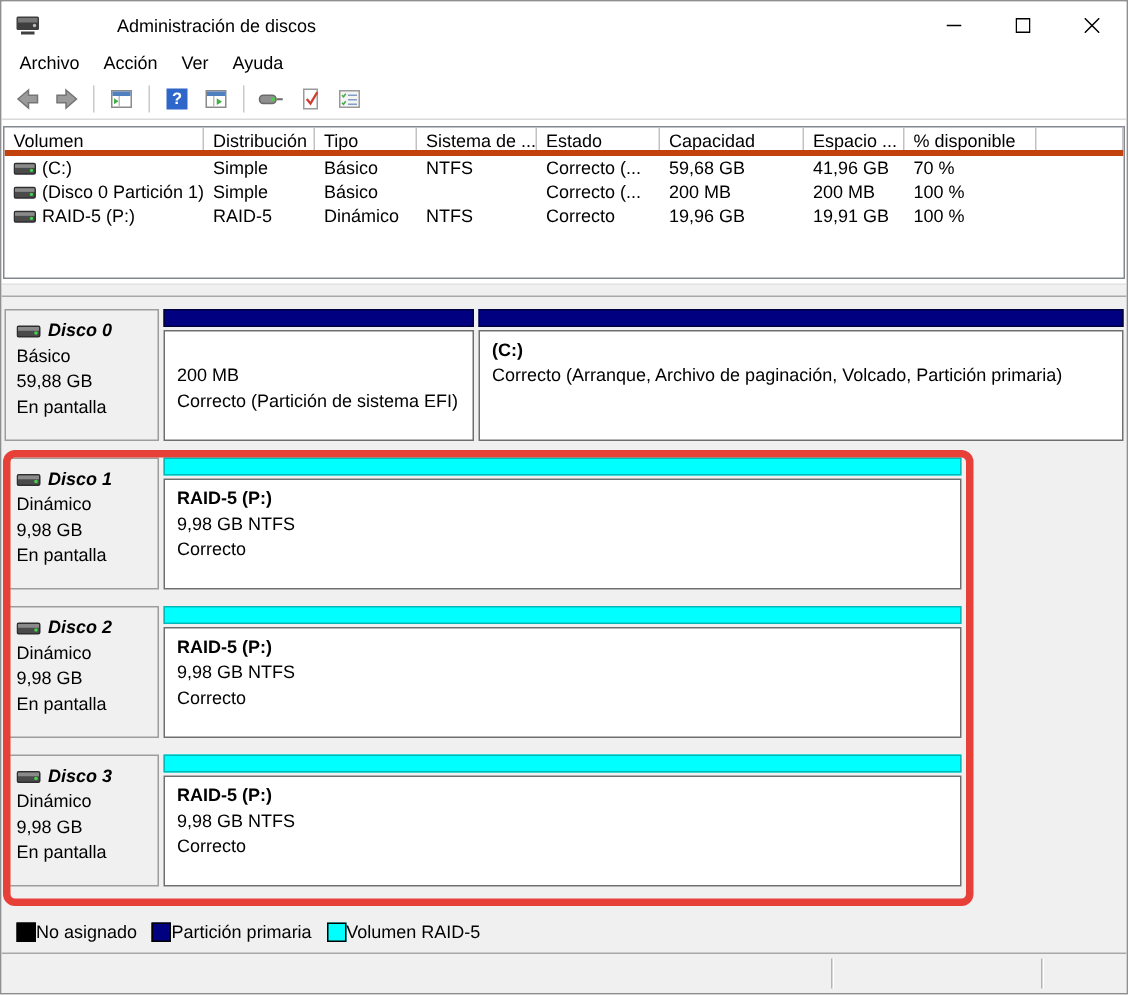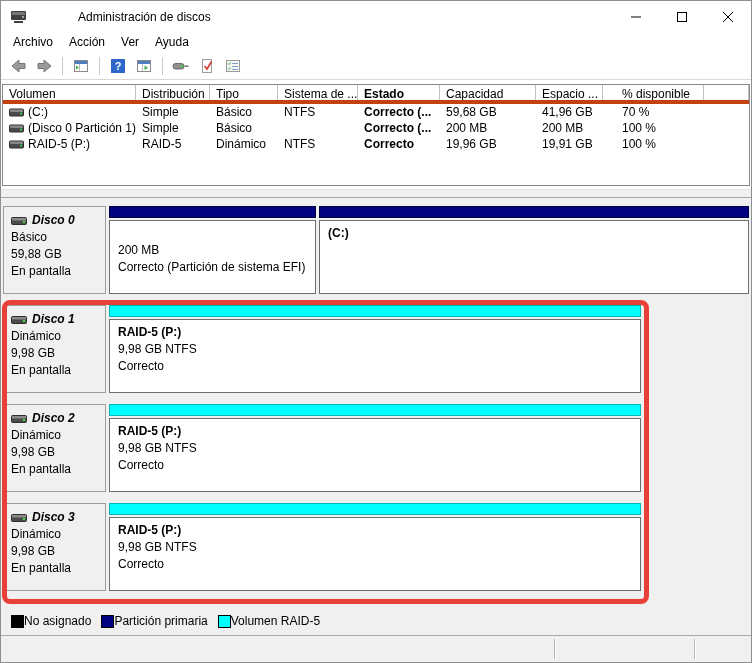--- a/index.html
+++ b/index.html
@@ -29,21 +29,21 @@
               font-size:11px; display:flex; align-items:center; justify-content:center; }
 
   
   .volume-section { height:109px; background:#fff; padding:4px 1px 0 1px; }
   .vtable { border:1px solid #828790; height:102px; overflow:hidden; background:#fff; }
   .vhead { display:flex; height:19px; border-bottom:4px solid #c2410c; }
   .vhead .hc { padding:2px 0 0 6px; border-right:1px solid #c2c2c2; white-space:nowrap; overflow:hidden; }
   .vrow { display:flex; height:16px; align-items:center; }
   .vc { padding-left:6px; white-space:nowrap; overflow:hidden; }
   .c0{width:133px;} .c1{width:74px;} .c2{width:68px;} .c3{width:80px;}
-  .c4{width:82px;font-weight:bold;} .c5{width:96px;} .c6{width:67px;} .c7{width:88px;margin-left:13px;} .c8{flex:1;}
+  .c4{width:82px;} .c5{width:96px;} .c6{width:67px;} .c7{width:88px;} .c8{flex:1;}
   .volcell { display:flex; align-items:center; gap:4px; }
 
   
   .splitter { height:9px; background:#f0f0f0; border-top:1px solid #e4e4e4; border-bottom:1px solid #a8a8a8; }
 
   
   .graph { height:438px; background:#f0f0f0; padding:8px 2px 0 2px; border-bottom:1px solid #a8a8a8; position:relative; }
   .disk-row { display:flex; height:88px; margin-bottom:11px; }
   .disk-head { width:103px; border:1px solid #9d9d9d; background:#f0f0f0; padding:5px 6px 0 7px;
                line-height:17px; margin-right:3px; flex-shrink:0; }
@@ -268,20 +268,21 @@
           <div class="part-box">
             <div class="part-label"></div>
             <div>200 MB</div>
             <div>Correcto (Partición de sistema EFI)</div>
           </div>
         </div>
         <div class="part w-c">
           <div class="part-bar bar-primary"></div>
           <div class="part-box">
             <div class="part-label">(C:)</div>
+            <div>Correcto (Arranque, Archivo de paginación, Volcado, Partición primaria)</div>
           </div>
         </div>
       </div>
     </div>
 
     <div class="disk-row">
       <div class="disk-head">
         <div class="disk-name-line">
           <svg width="17" height="10" viewBox="0 0 17 10">
             <rect x="0.5" y="1.5" width="15" height="7" rx="1" fill="#4a4a4a" stroke="#2e2e2e"></rect>

